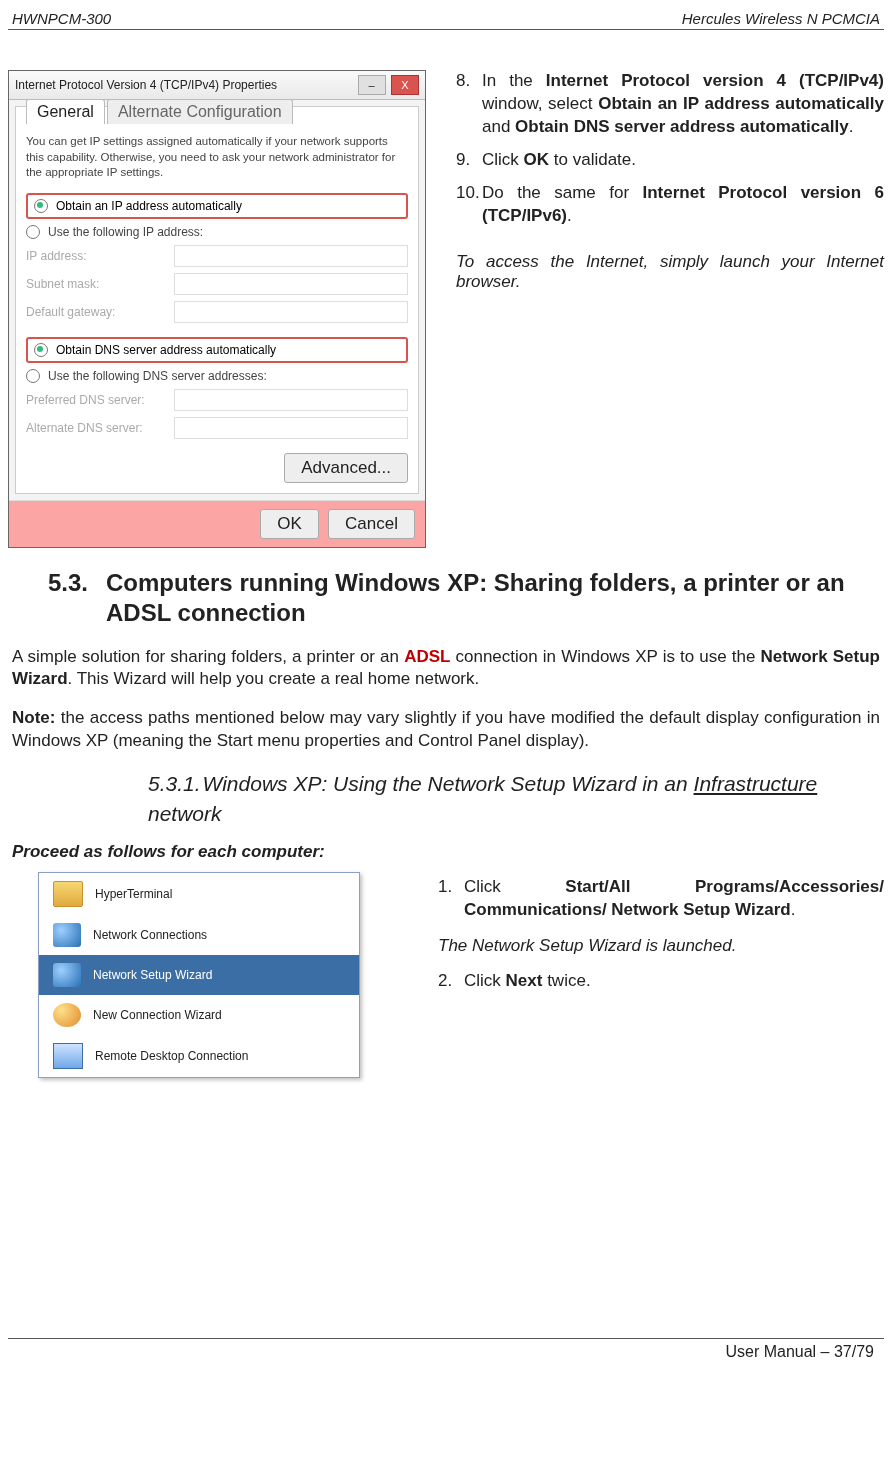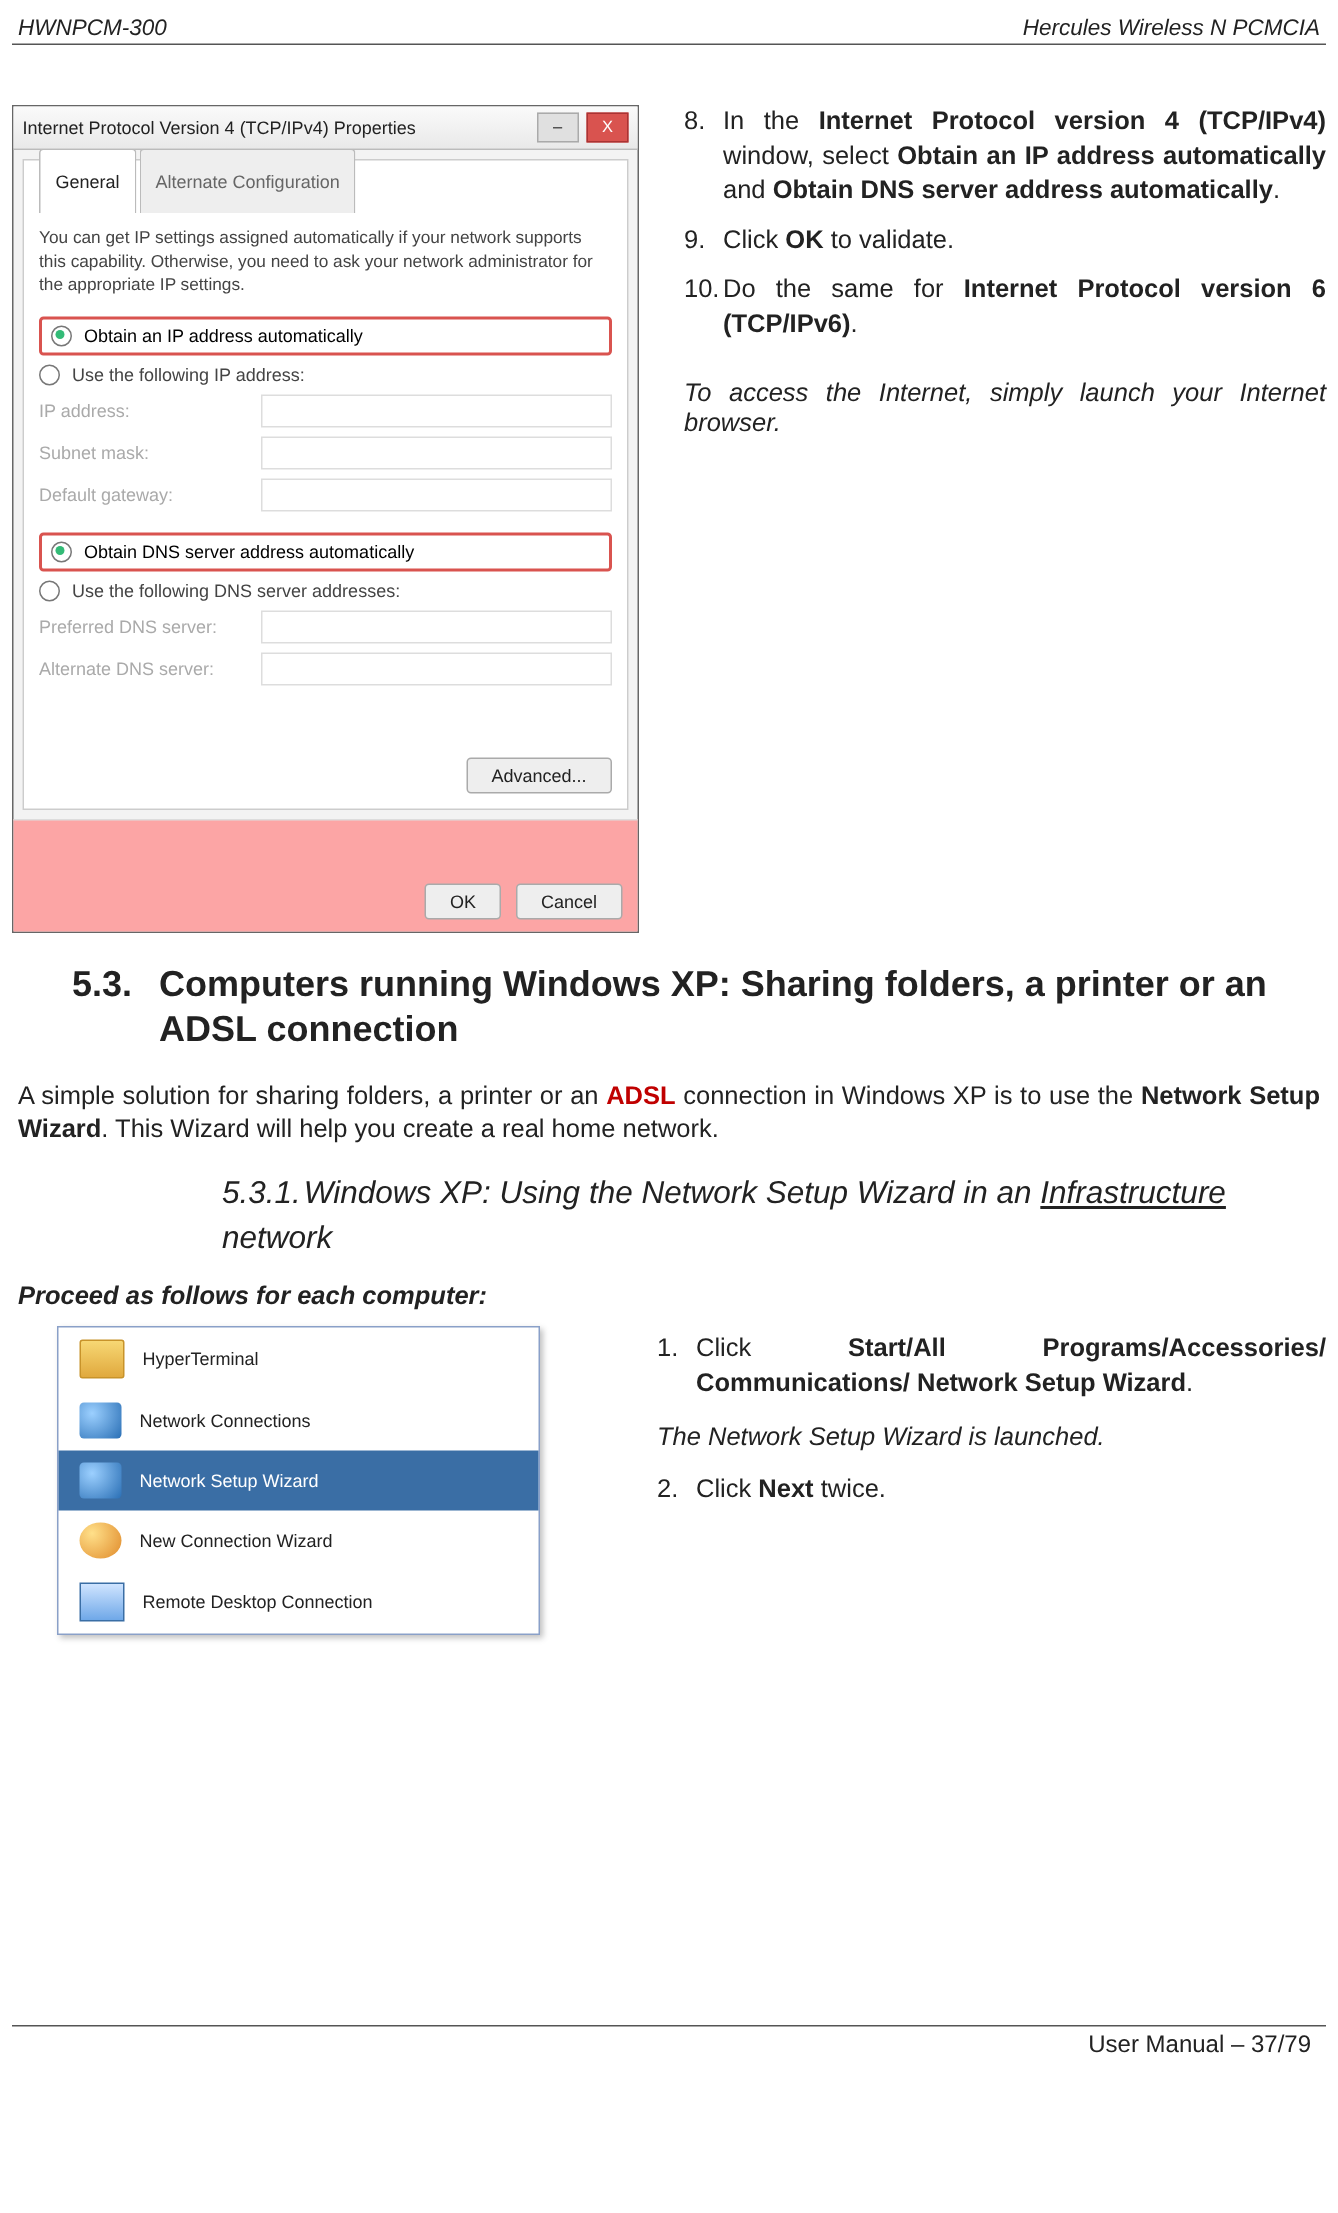--- a/index.html
+++ b/index.html
@@ -62,37 +62,37 @@
       font-size: 11px;
       line-height: 18px;
       margin-left: 2px;
     }
     .winbtn-min { background:#e0e0e0; border:1px solid #aaa; }
     .winbtn-close { background:#d9534f; color:#fff; border:1px solid #a33; }
     .dialog-body { background:#fff; margin:6px; padding:8px 10px 10px 10px; border:1px solid #ccc; }
     .tabs { display:flex; gap:2px; margin:-16px 0 10px 0; }
     .tab {
       background:#fff; border:1px solid #bbb; border-bottom:none;
-      padding:14px 10px; font-size:12px; border-radius:3px 3px 0 0;
+      padding:3px 10px; font-size:16px; border-radius:3px 3px 0 0;
     }
     .tab.active { background:#fff; }
     .tab.inactive { background:#eee; color:#666; }
     .desc { color:#444; font-size:11.5px; line-height:1.35; margin:8px 0 12px 0; }
     .radio-row, .field-row {
       display:flex; align-items:center; gap:8px; margin:6px 0;
       font-size:12px; color:#444;
     }
     .radio-row.highlighted { border:2px solid #d9534f; padding:4px 6px; border-radius:3px; color:#000; }
     .radio { width:12px; height:12px; border:1px solid #777; border-radius:50%; display:inline-block; position:relative; }
     .radio.checked::after { content:""; width:6px; height:6px; background:#3b7; border-radius:50%; position:absolute; top:2px; left:2px; }
     .field-row { color:#aaa; }
     .field-label { width:140px; }
     .field-input { flex:1; height:20px; border:1px solid #ddd; background:#fff; }
     .dialog-btns { text-align:right; padding:8px 10px; background:#fca5a5; border-top:1px solid #ddd; }
-    .dbtn { display:inline-block; padding:4px 16px; border:1px solid #aaa; background:#eee; border-radius:3px; font-size:12px; margin-left:6px;margin-top:34px; }
+    .dbtn { display:inline-block; padding:4px 16px; border:1px solid #aaa; background:#eee; border-radius:3px; font-size:17px; margin-left:6px; }
     .adv-row { text-align:right; margin-top:14px; }
 
     
     .steps { list-style:none; padding:0; margin:0; font-size:17px; line-height:1.35; }
     .steps li { display:flex; margin-bottom:10px; }
     .steps .num { width:26px; flex-shrink:0; }
     .em { font-style: italic; }
     .b { font-weight: bold; }
 
     
@@ -246,20 +246,23 @@
 
 <div class="sec53">
   <span class="num">5.3.</span>
   <span>Computers running Windows XP: Sharing folders, a printer or an ADSL connection</span>
 </div>
 
 <p class="bodytext">
   <span>A simple solution for sharing folders, a printer or an </span><span class="adsl">ADSL</span><span> connection in Windows XP is to use the </span><span class="b">Network Setup Wizard</span><span>.  This Wizard will help you create a real home network.</span>
 </p>
 
+<p class="bodytext">
+  <span class="b">Note:</span><span> the access paths mentioned below may vary slightly if you have modified the default display configuration in Windows XP (meaning the Start menu properties and Control Panel display).</span>
+</p>
 
 <div class="sec531-wrap">
   <div class="sec531">
     <span class="num">5.3.1.</span><span>Windows XP: Using the Network Setup Wizard in an </span><span class="underline">Infrastructure</span><span> network</span>
   </div>
 </div>
 
 <p class="proceed">Proceed as follows for each computer:</p>
 
 <div class="row row2">

